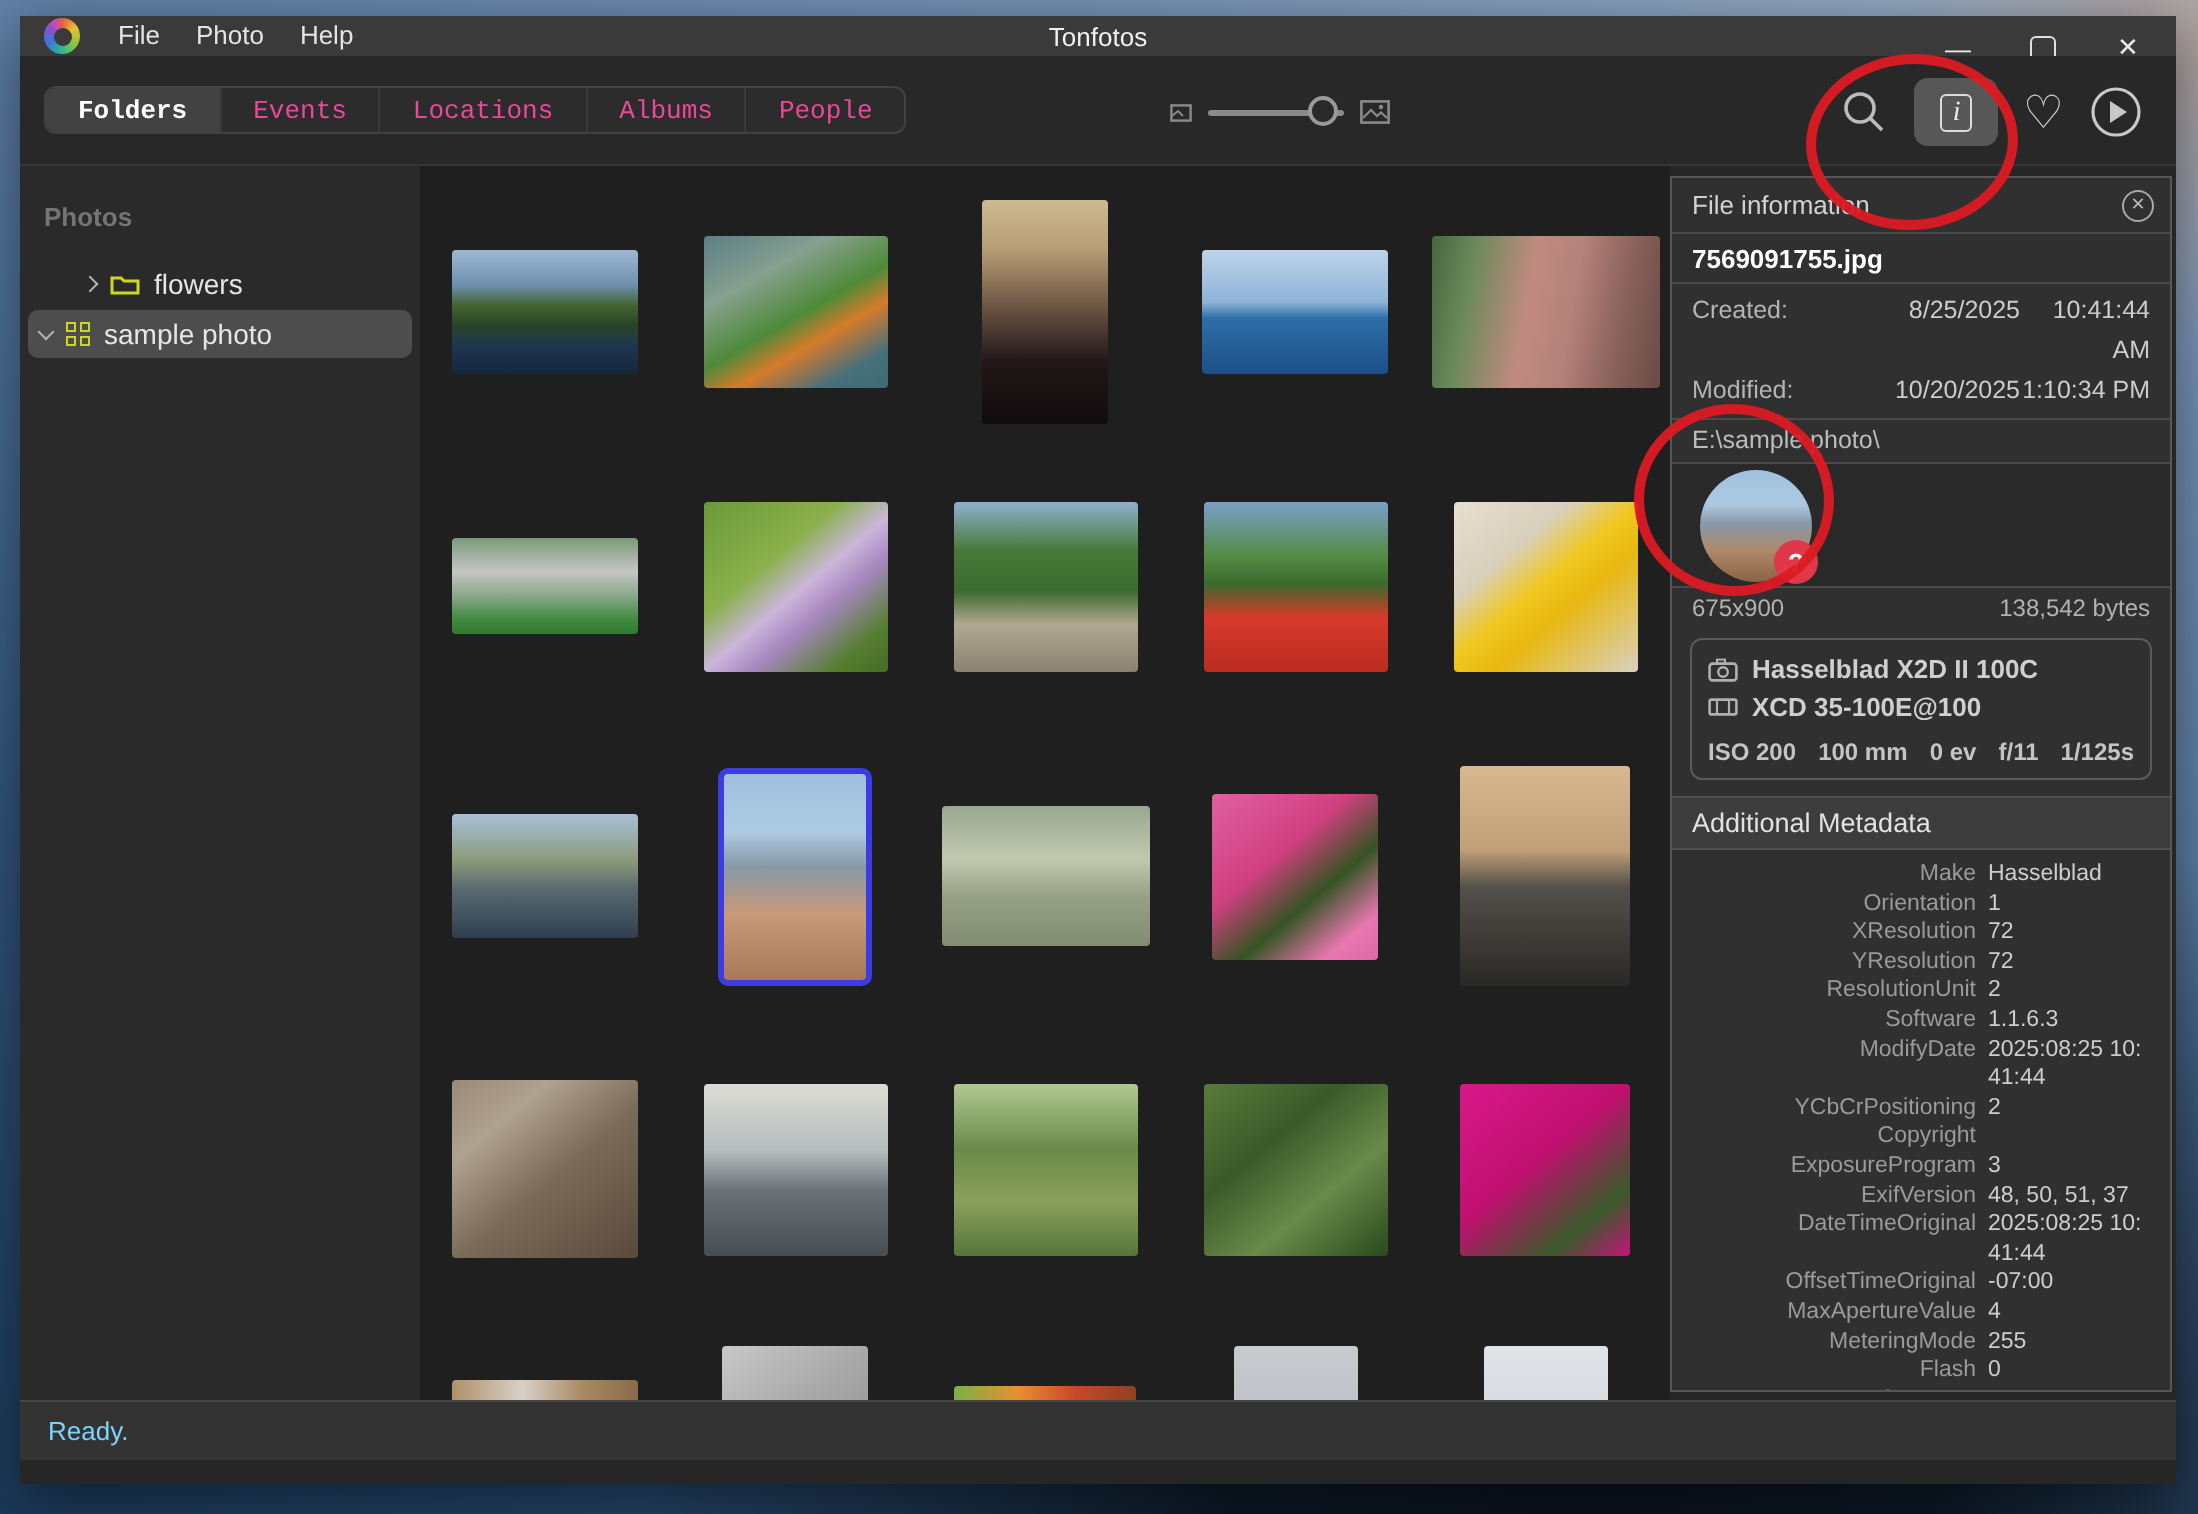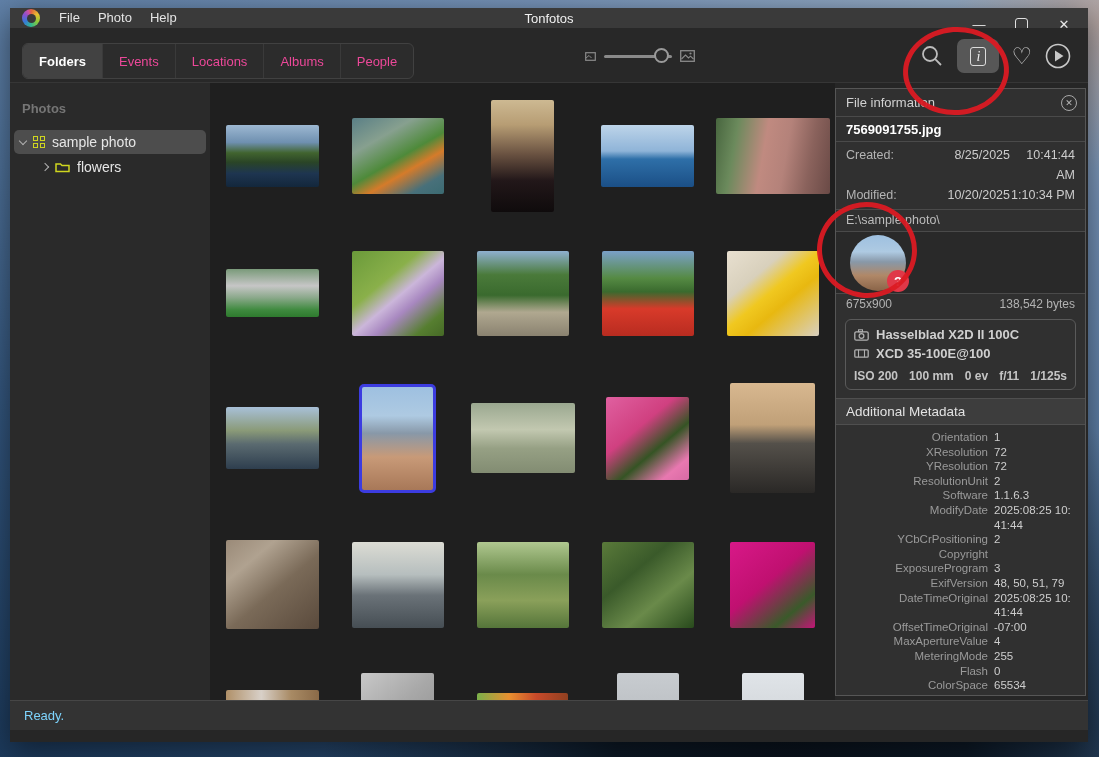--- a/index.html
+++ b/index.html
@@ -21,22 +21,22 @@
   .logo { width:18px; height:18px; margin:0 10px 0 12px; border-radius:50%; position:relative;
     background:conic-gradient(#e06040,#e8c030 60deg,#8ec838 120deg,#2fb890 180deg,#3878d8 240deg,#8a50d0 300deg,#d050a0 340deg,#e06040); }
   .logo::after { content:""; position:absolute; left:4.5px; top:4.5px; width:9px; height:9px; border-radius:50%; background:#3a3a3a; }
   .menu-item { color:#e4e4e4; font-size:13px; padding:0 9px; line-height:32px; cursor:default; }
   .win-title { position:absolute; left:0; right:0; text-align:center; color:#f0f0f0; font-size:13px; pointer-events:none; }
   .win-controls { position:absolute; right:14px; top:0; height:32px; display:flex; align-items:center; gap:26px; }
   .wc { color:#e8e8e8; font-size:13px; width:20px; text-align:center; }
   .wc-max { width:13px; height:13px; border:1.4px solid #e0e0e0; border-radius:3px; }
   
   .toolbar { position:relative; height:55px; background:#282828; border-bottom:1px solid #363636; }
-  .tabs { position:absolute; left:12px; top:15px; display:flex; height:36px;
-    border:1px solid #414141; border-radius:6px; overflow:hidden; background:#2c2c2c; }
+  .tabs { position:absolute; left:12px; top:15px; display:flex; height:24px;
+    border:1px solid #414141; border-radius:6px; overflow:hidden; background:#2c2c2c;font-family:Liberation Mono, monospace; }
   .tab { font-size:13px; color:#ec4899; padding:0 16px; display:flex; align-items:center; border-right:1px solid #3a3a3a; }
   .tab:last-child { border-right:none; }
   .tab.active { background:#424242; color:#fff; font-weight:bold; }
   .zoomer { position:absolute; left:575px; top:22px; display:flex; align-items:center; gap:8px; }
   .ztrack { position:relative; width:68px; height:3px; background:#8a8a8a; border-radius:2px; }
   .zknob { position:absolute; left:50px; top:-7px; width:15px; height:15px; border:2px solid #9a9a9a; border-radius:50%; background:#2a2a2a; }
   .tool-icons { position:absolute; right:16px; top:10px; display:flex; align-items:center; gap:12px; height:36px; }
   .info-btn { width:42px; height:34px; background:#575757; border-radius:7px; display:flex; align-items:center; justify-content:center; }
   .info-glyph { border:1px solid #dcdcdc; border-radius:3px; padding:0 5px; color:#ececec;
     font-family:"Liberation Serif","DejaVu Serif",serif; font-style:italic; font-size:14px; line-height:17px; }
@@ -178,37 +178,37 @@
           <circle cx="14" cy="14" r="11.5" fill="none" stroke="#c8c8c8" stroke-width="1.6"></circle>
           <polygon points="11,8.5 19.5,14 11,19.5" fill="#c8c8c8"></polygon>
         </svg>
     </div>
   </div>
 
   <div class="app-body">
 
     <div class="sidebar">
       <div class="side-header">Photos</div>
+      <div class="tree-row child">
+        <span class="chev right"></span>
+        <svg width="15" height="12">
+            <path d="M1 3 L1 10.5 L14 10.5 L14 4.5 L7 4.5 L5.5 3 Z" fill="none" stroke="#cfd61f" stroke-width="1.5"></path>
+          </svg>
+        <span>flowers</span>
+      </div>
       <div class="tree-row selected">
         <span class="chev down"></span>
         <span class="gridicon">
             <span></span>
             <span></span>
             <span></span>
             <span></span>
           </span>
         <span>sample photo</span>
       </div>
-      <div class="tree-row child">
-        <span class="chev right"></span>
-        <svg width="15" height="12">
-            <path d="M1 3 L1 10.5 L14 10.5 L14 4.5 L7 4.5 L5.5 3 Z" fill="none" stroke="#cfd61f" stroke-width="1.5"></path>
-          </svg>
-        <span>flowers</span>
-      </div>
     </div>
 
     <div class="photogrid">
         <div class="cell c1">
           <div class="thumb th1"></div>
         </div>
         <div class="cell c2">
           <div class="thumb th2"></div>
         </div>
         <div class="cell c3">
@@ -332,20 +332,24 @@
             <span>ISO 200</span>
             <span>100 mm</span>
             <span>0 ev</span>
             <span>f/11</span>
             <span>1/125s</span>
           </div>
         </div>
         <div class="meta-header">Additional Metadata</div>
         <div class="meta-table">
             <div class="meta-row">
+              <span class="meta-label">Make</span>
+              <span class="meta-value">Hasselblad</span>
+            </div>
+            <div class="meta-row">
               <span class="meta-label">Orientation</span>
               <span class="meta-value">1</span>
             </div>
             <div class="meta-row">
               <span class="meta-label">XResolution</span>
               <span class="meta-value">72</span>
             </div>
             <div class="meta-row">
               <span class="meta-label">YResolution</span>
               <span class="meta-value">72</span>
@@ -369,21 +373,21 @@
             <div class="meta-row">
               <span class="meta-label">Copyright</span>
               <span class="meta-value"></span>
             </div>
             <div class="meta-row">
               <span class="meta-label">ExposureProgram</span>
               <span class="meta-value">3</span>
             </div>
             <div class="meta-row">
               <span class="meta-label">ExifVersion</span>
-              <span class="meta-value">48, 50, 51, 79</span>
+              <span class="meta-value">48, 50, 51, 37</span>
             </div>
             <div class="meta-row">
               <span class="meta-label">DateTimeOriginal</span>
               <span class="meta-value">2025:08:25 10:41:44</span>
             </div>
             <div class="meta-row">
               <span class="meta-label">OffsetTimeOriginal</span>
               <span class="meta-value">-07:00</span>
             </div>
             <div class="meta-row">

